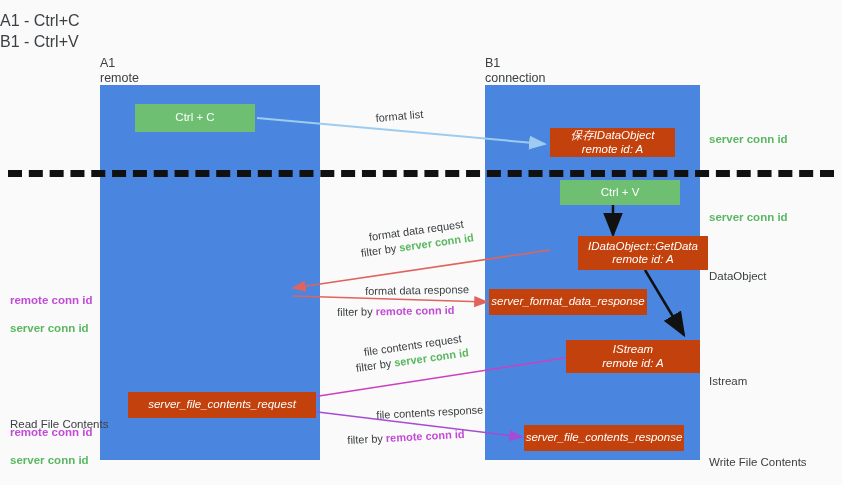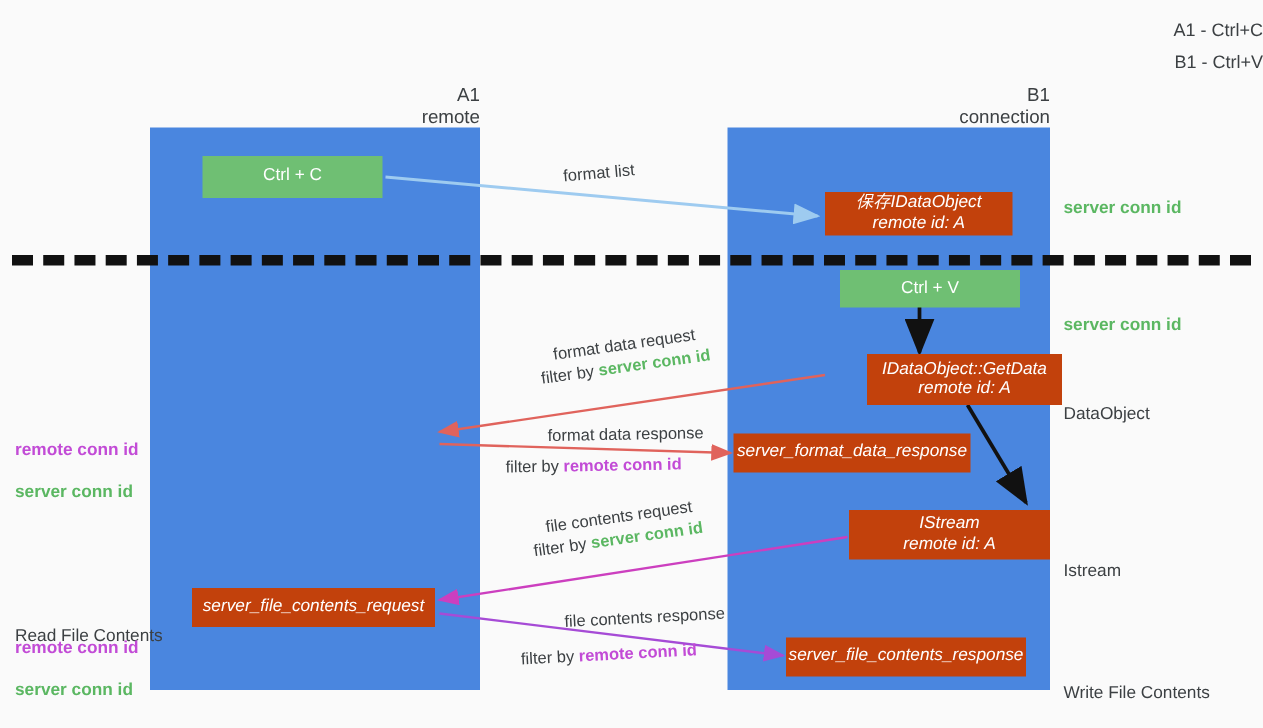--- a/index.html
+++ b/index.html
@@ -8,32 +8,32 @@
     background:#fafafa;
     font-family:"Liberation Sans","DejaVu Sans",sans-serif;
     position:relative;overflow:hidden;
     color:#3c4043;
   }
   #stage{position:absolute;inset:0;}
   svg#wires{position:absolute;left:0;top:0;width:842px;height:485px;pointer-events:none;}
 
   .title{
     position:absolute;left:0;right:0;top:10px;
-    text-align:right;font-size:12px;line-height:21px;color:#3c4043;
+    text-align:left;font-size:16px;line-height:21px;color:#3c4043;
     white-space:pre-line;
   }
 
   .lane{
     position:absolute;background:#4a86df;
   }
   .lane-a{left:100px;top:85px;width:220px;height:375px;}
   .lane-b{left:485px;top:85px;width:215px;height:375px;}
 
   .lane-head{
-    position:absolute;text-align:right;font-size:12.5px;line-height:15px;
+    position:absolute;text-align:left;font-size:12.5px;line-height:15px;
     color:#3c4043;white-space:pre-line;
   }
   .head-a{left:100px;top:56px;width:220px;}
   .head-b{left:485px;top:56px;width:215px;}
 
   .box{
     position:absolute;box-sizing:border-box;
     display:flex;align-items:center;justify-content:center;
     text-align:center;color:#ffffff;font-size:11.5px;line-height:13.5px;
     white-space:pre-line;padding:2px 4px;
@@ -108,21 +108,21 @@
     <line x1="565" y1="358" x2="293" y2="400" stroke="#cc3fbf" stroke-width="1.6" marker-end="url(#ah-magenta)"></line>
 
     <line x1="293" y1="409" x2="522" y2="437" stroke="#a64bd6" stroke-width="1.6" marker-end="url(#ah-purple)"></line>
   </svg>
 
   <div class="dashline"></div>
 
   <div class="box green" style="left:135px;top:104px;width:120px;height:28px;">Ctrl + C</div>
 
 
-  <div class="box orange" style="left:128px;top:392px;width:162px;height:26px;">server_file_contents_request</div>
+  <div class="box orange" style="left:128px;top:392px;width:188px;height:26px;">server_file_contents_request</div>
 
   <div class="box orange" style="left:550px;top:128px;width:125px;height:29px;">保存IDataObject
 remote id: A</div>
 
   <div class="box green" style="left:560px;top:180px;width:120px;height:25px;">Ctrl + V</div>
 
   <div class="box orange" style="left:550px;top:236px;width:130px;height:34px;margin-left:28px;">IDataObject::GetData
 remote id: A</div>
 
   <div class="box orange" style="left:566px;top:340px;width:134px;height:33px;">IStream

